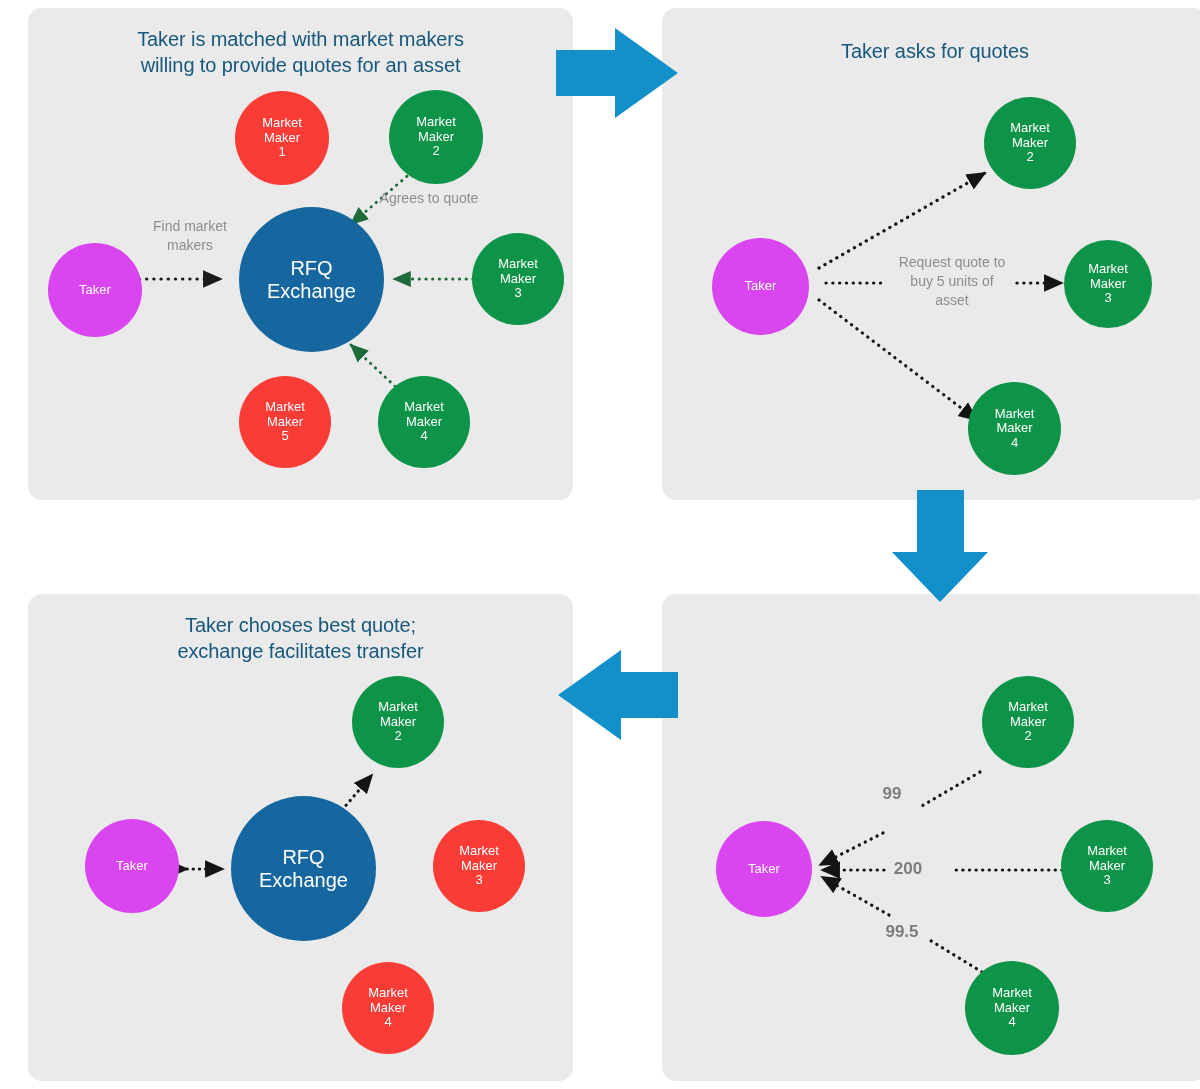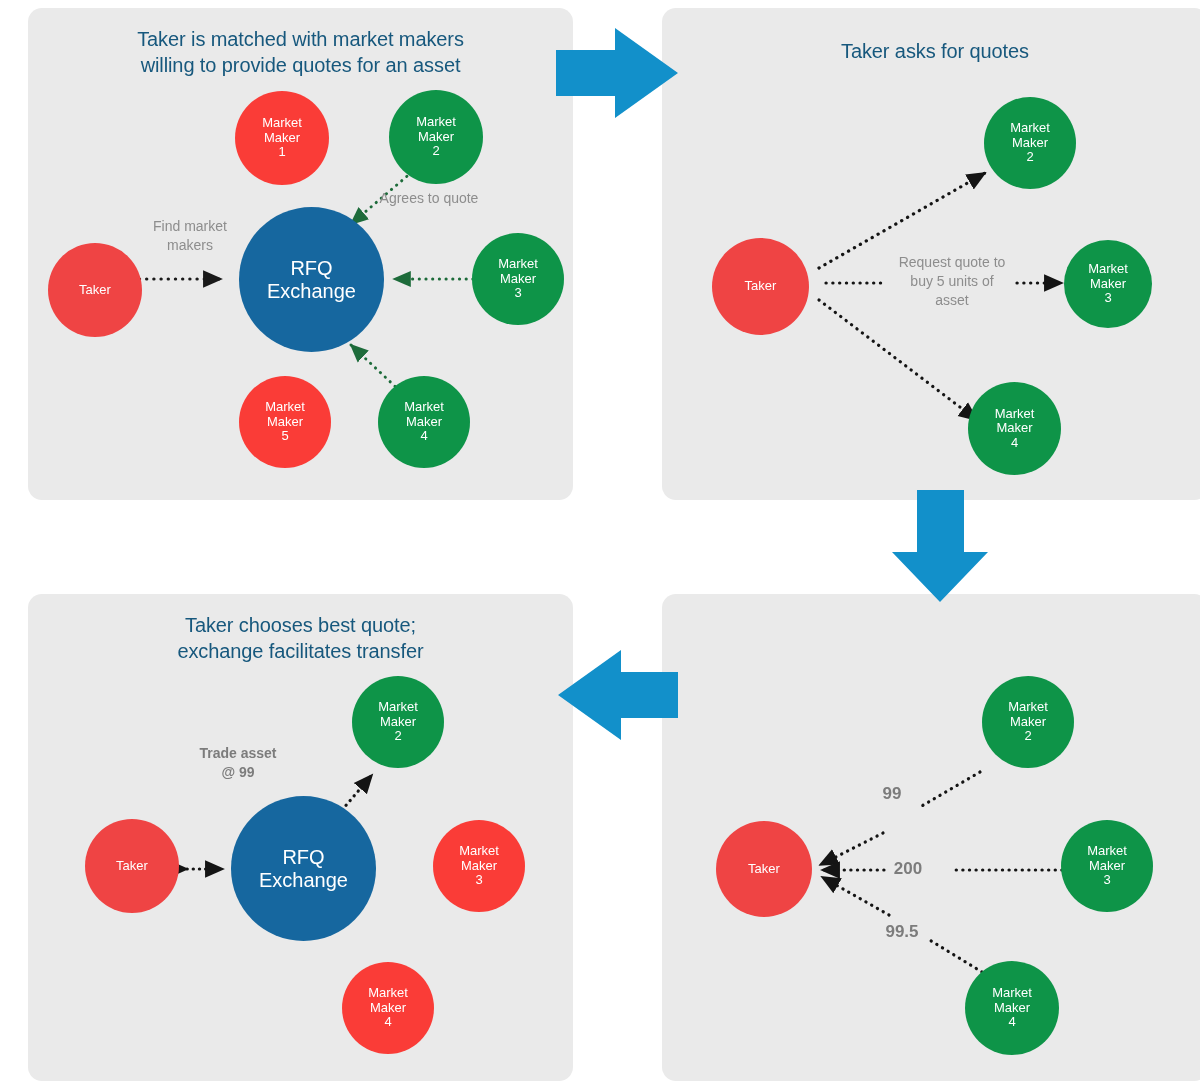--- a/index.html
+++ b/index.html
@@ -57,21 +57,21 @@
     box-sizing: border-box;
     line-height: 1.12;
   }
   .node-label {
     pointer-events: none;
     white-space: pre-line;
   }
   .n-red    { background: #fa3c37; }
   .n-green  { background: #0e9448; }
   .n-blue   { background: #16679f; }
-  .n-gray   { background: #ef4444; }
+  .n-gray   { background: #d946ef; }
 
   
   .conn-label {
     position: absolute;
     color: #8d8d8d;
     font-size: 14px;
     line-height: 19px;
     text-align: center;
     white-space: pre-line;
   }
@@ -245,22 +245,20 @@
       <span class="node-label">Market
 Maker
 3</span>
     </div>
     <div class="node n-red" style="left:314px; top:368px; width:92px;  height:92px;  font-size:13px;">
       <span class="node-label">Market
 Maker
 4</span>
     </div>
 
-    <div class="conn-label bold" style="left:140px; top:150px; width:140px;">Trade asset
-@ 99</div>
   </div>
 
   <div class="panel" id="panel-4">
 
     <svg class="edges" viewBox="0 0 546 487">
       <defs>
         <marker id="p4-arrow" markerWidth="7" markerHeight="7" refX="5.6" refY="3.0" orient="auto">
           <path d="M0,0.3 L6.2,3.0 L0,5.7 z" fill="#141414"></path>
         </marker>
       </defs>

